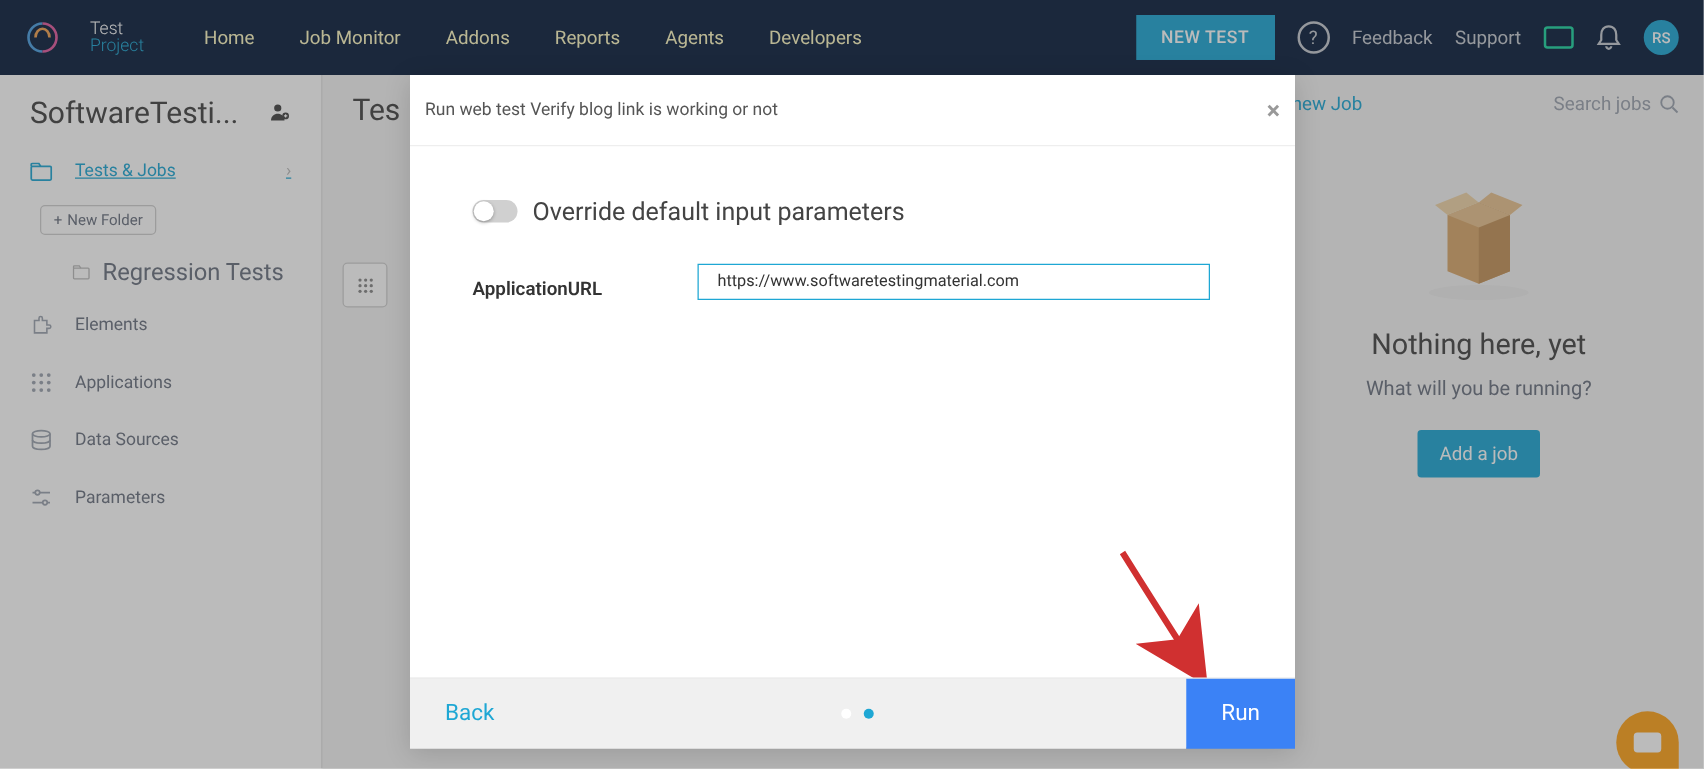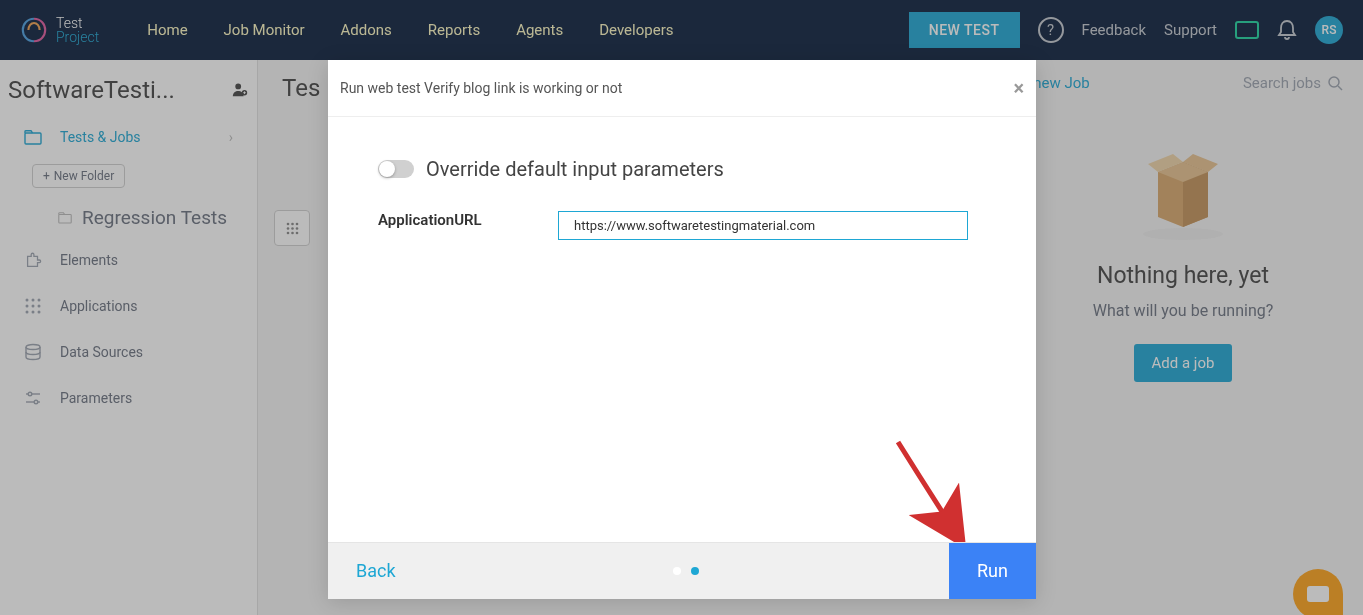--- a/index.html
+++ b/index.html
@@ -1,43 +1,43 @@
 <!DOCTYPE html>
 <html><head>
   <meta charset="utf-8">
   <style>
     * { margin: 0; padding: 0; box-sizing: border-box; font-family: -apple-system, BlinkMacSystemFont, "Segoe UI", Roboto, sans-serif; }
     body { background: #f5f5f5; width: 1363px; height: 615px; overflow: hidden; position: relative; }
     
     .header { background: #0a1e3c; height: 60px; display: flex; align-items: center; padding: 0 20px; }
-    .logo-area { display: flex; align-items: center; gap: 8px; margin-right: 30px; }
+    .logo-area { display: flex; align-items: center; gap: 24px; margin-right: 30px; }
     .logo-svg { width: 28px; height: 28px; }
     .logo-text { display: flex; flex-direction: column; line-height: 1; }
     .logo-top { color: #fff; font-size: 14px; font-weight: 300; }
     .logo-bottom { color: #1ea7d4; font-size: 14px; font-weight: 300; }
     
     .nav-items { display: flex; align-items: center; gap: 0; }
     .nav-item { color: #fef9c3; padding: 0 18px; height: 44px; display: flex; align-items: center; font-size: 15px; cursor: pointer; }
     
     .header-right { margin-left: auto; display: flex; align-items: center; gap: 18px; }
     .new-test-btn { background: #1ea7d4; color: #fff; padding: 10px 20px; font-size: 14px; font-weight: 500; cursor: pointer; border: none; letter-spacing: 0.5px; }
     .help-icon { width: 26px; height: 26px; border: 2px solid #c5cad1; border-radius: 50%; display: flex; align-items: center; justify-content: center; color: #c5cad1; font-size: 15px; cursor: pointer; }
     .header-link { color: #c5cad1; font-size: 15px; cursor: pointer; }
     .monitor-icon { width: 24px; height: 18px; border: 2px solid #1dd4a0; border-radius: 3px; position: relative; cursor: pointer; }
     .bell-icon { color: #c5cad1; font-size: 20px; cursor: pointer; }
     .avatar { width: 28px; height: 28px; background: #1ea7d4; border-radius: 50%; display: flex; align-items: center; justify-content: center; color: #fff; font-size: 12px; font-weight: 500; cursor: pointer; }
     
     .main-content { display: flex; height: calc(100% - 60px); position: relative; }
     
     .sidebar { width: 258px; background: #fff; border-right: 1px solid #e0e0e0; padding: 10px 0; }
-    .sidebar-title-row { display: flex; align-items: center; padding: 6px 8px 10px; gap: 12px; }
+    .sidebar-title-row { display: flex; align-items: center; padding: 6px 24px 10px; gap: 12px; }
     .sidebar-title { font-size: 24px; color: #444; font-weight: 400; flex: 1; white-space: nowrap; overflow: hidden; text-overflow: ellipsis; }
     .add-user-icon { color: #444; width: 18px; height: 18px; }
     .sidebar-item { display: flex; align-items: center; padding: 14px 24px; gap: 18px; color: #6b7280; cursor: pointer; position: relative; }
-    .sidebar-item.active { color: #1ea7d4; }
+    .sidebar-item.active { color: #1ea7d4; text-decoration: underline; }
     .sidebar-item .item-label { font-size: 14px; }
     .sidebar-item .chevron { margin-left: auto; color: #bbb; font-size: 14px; }
     .sidebar-icon { width: 18px; height: 18px; display: flex; align-items: center; justify-content: center; }
     
     .new-folder-btn { margin: 4px 20px 10px 32px; padding: 4px 10px; border: 1px solid #d0d0d0; border-radius: 4px; background: #fff; color: #6b7280; font-size: 12px; cursor: pointer; display: inline-flex; align-items: center; gap: 4px; }
     .sub-item { padding: 8px 24px 8px 58px; color: #6b7280; font-size: 19px; display: flex; align-items: center; gap: 10px; cursor: pointer;}
     
     .content-area { flex: 1; padding: 14px 24px; position: relative; }
     .content-title { font-size: 24px; color: #444; font-weight: 400; }
     
@@ -58,21 +58,21 @@
     .modal { position: absolute; top: 60px; left: 328px; width: 708px; background: #fff; z-index: 200; box-shadow: 0 4px 20px rgba(0,0,0,0.15); display: flex; flex-direction: column; height: 538px; }
     .modal-header { padding: 16px 12px; display: flex; align-items: center; justify-content: space-between; border-bottom: 1px solid #eee;}
     .modal-title { font-size: 14px; color: #555; }
     .modal-close { color: #999; font-size: 20px; cursor: pointer; font-weight: bold; user-select: none; }
     
     .modal-body { padding: 40px 50px; flex: 1; overflow: auto; }
     .toggle-row { display: flex; align-items: center; gap: 12px; margin-bottom: 30px; }
     .toggle { width: 36px; height: 18px; background: #d0d0d0; border-radius: 10px; position: relative; cursor: pointer; }
     .toggle::after { content: ''; position: absolute; width: 16px; height: 16px; background: #fff; border-radius: 50%; top: 1px; left: 1px; box-shadow: 0 1px 3px rgba(0,0,0,0.3); }
     .toggle-label { font-size: 20px; color: #444; }
-    .param-row { display: flex; align-items: flex-start; gap: 20px; }
+    .param-row { display: flex; align-items: flex-end; gap: 20px; }
     .param-label { font-size: 15px; color: #333; font-weight: 600; width: 160px; }
     .param-input { flex: 1; max-width: 410px; padding: 6px 15px; border: 1px solid #1ea7d4; font-size: 13px; color: #333; outline: none; }
     
     .modal-footer { display: flex; align-items: center; height: 56px; border-top: 1px solid #e5e5e5; }
     .back-btn { background: #f0f0f0; color: #1ea7d4; padding: 0 28px; height: 56px; border: none; font-size: 18px; cursor: pointer; }
     .steps { flex: 1; display: flex; justify-content: center; gap: 10px; align-items: center; background: #f0f0f0; height: 56px;}
     .step-dot { width: 8px; height: 8px; border-radius: 50%; background: #fff; }
     .step-dot.active { background: #1ea7d4; }
     .run-btn { background: #3b82f6; color: #fff; padding: 0 28px; height: 56px; border: none; font-size: 18px; cursor: pointer; }
     

